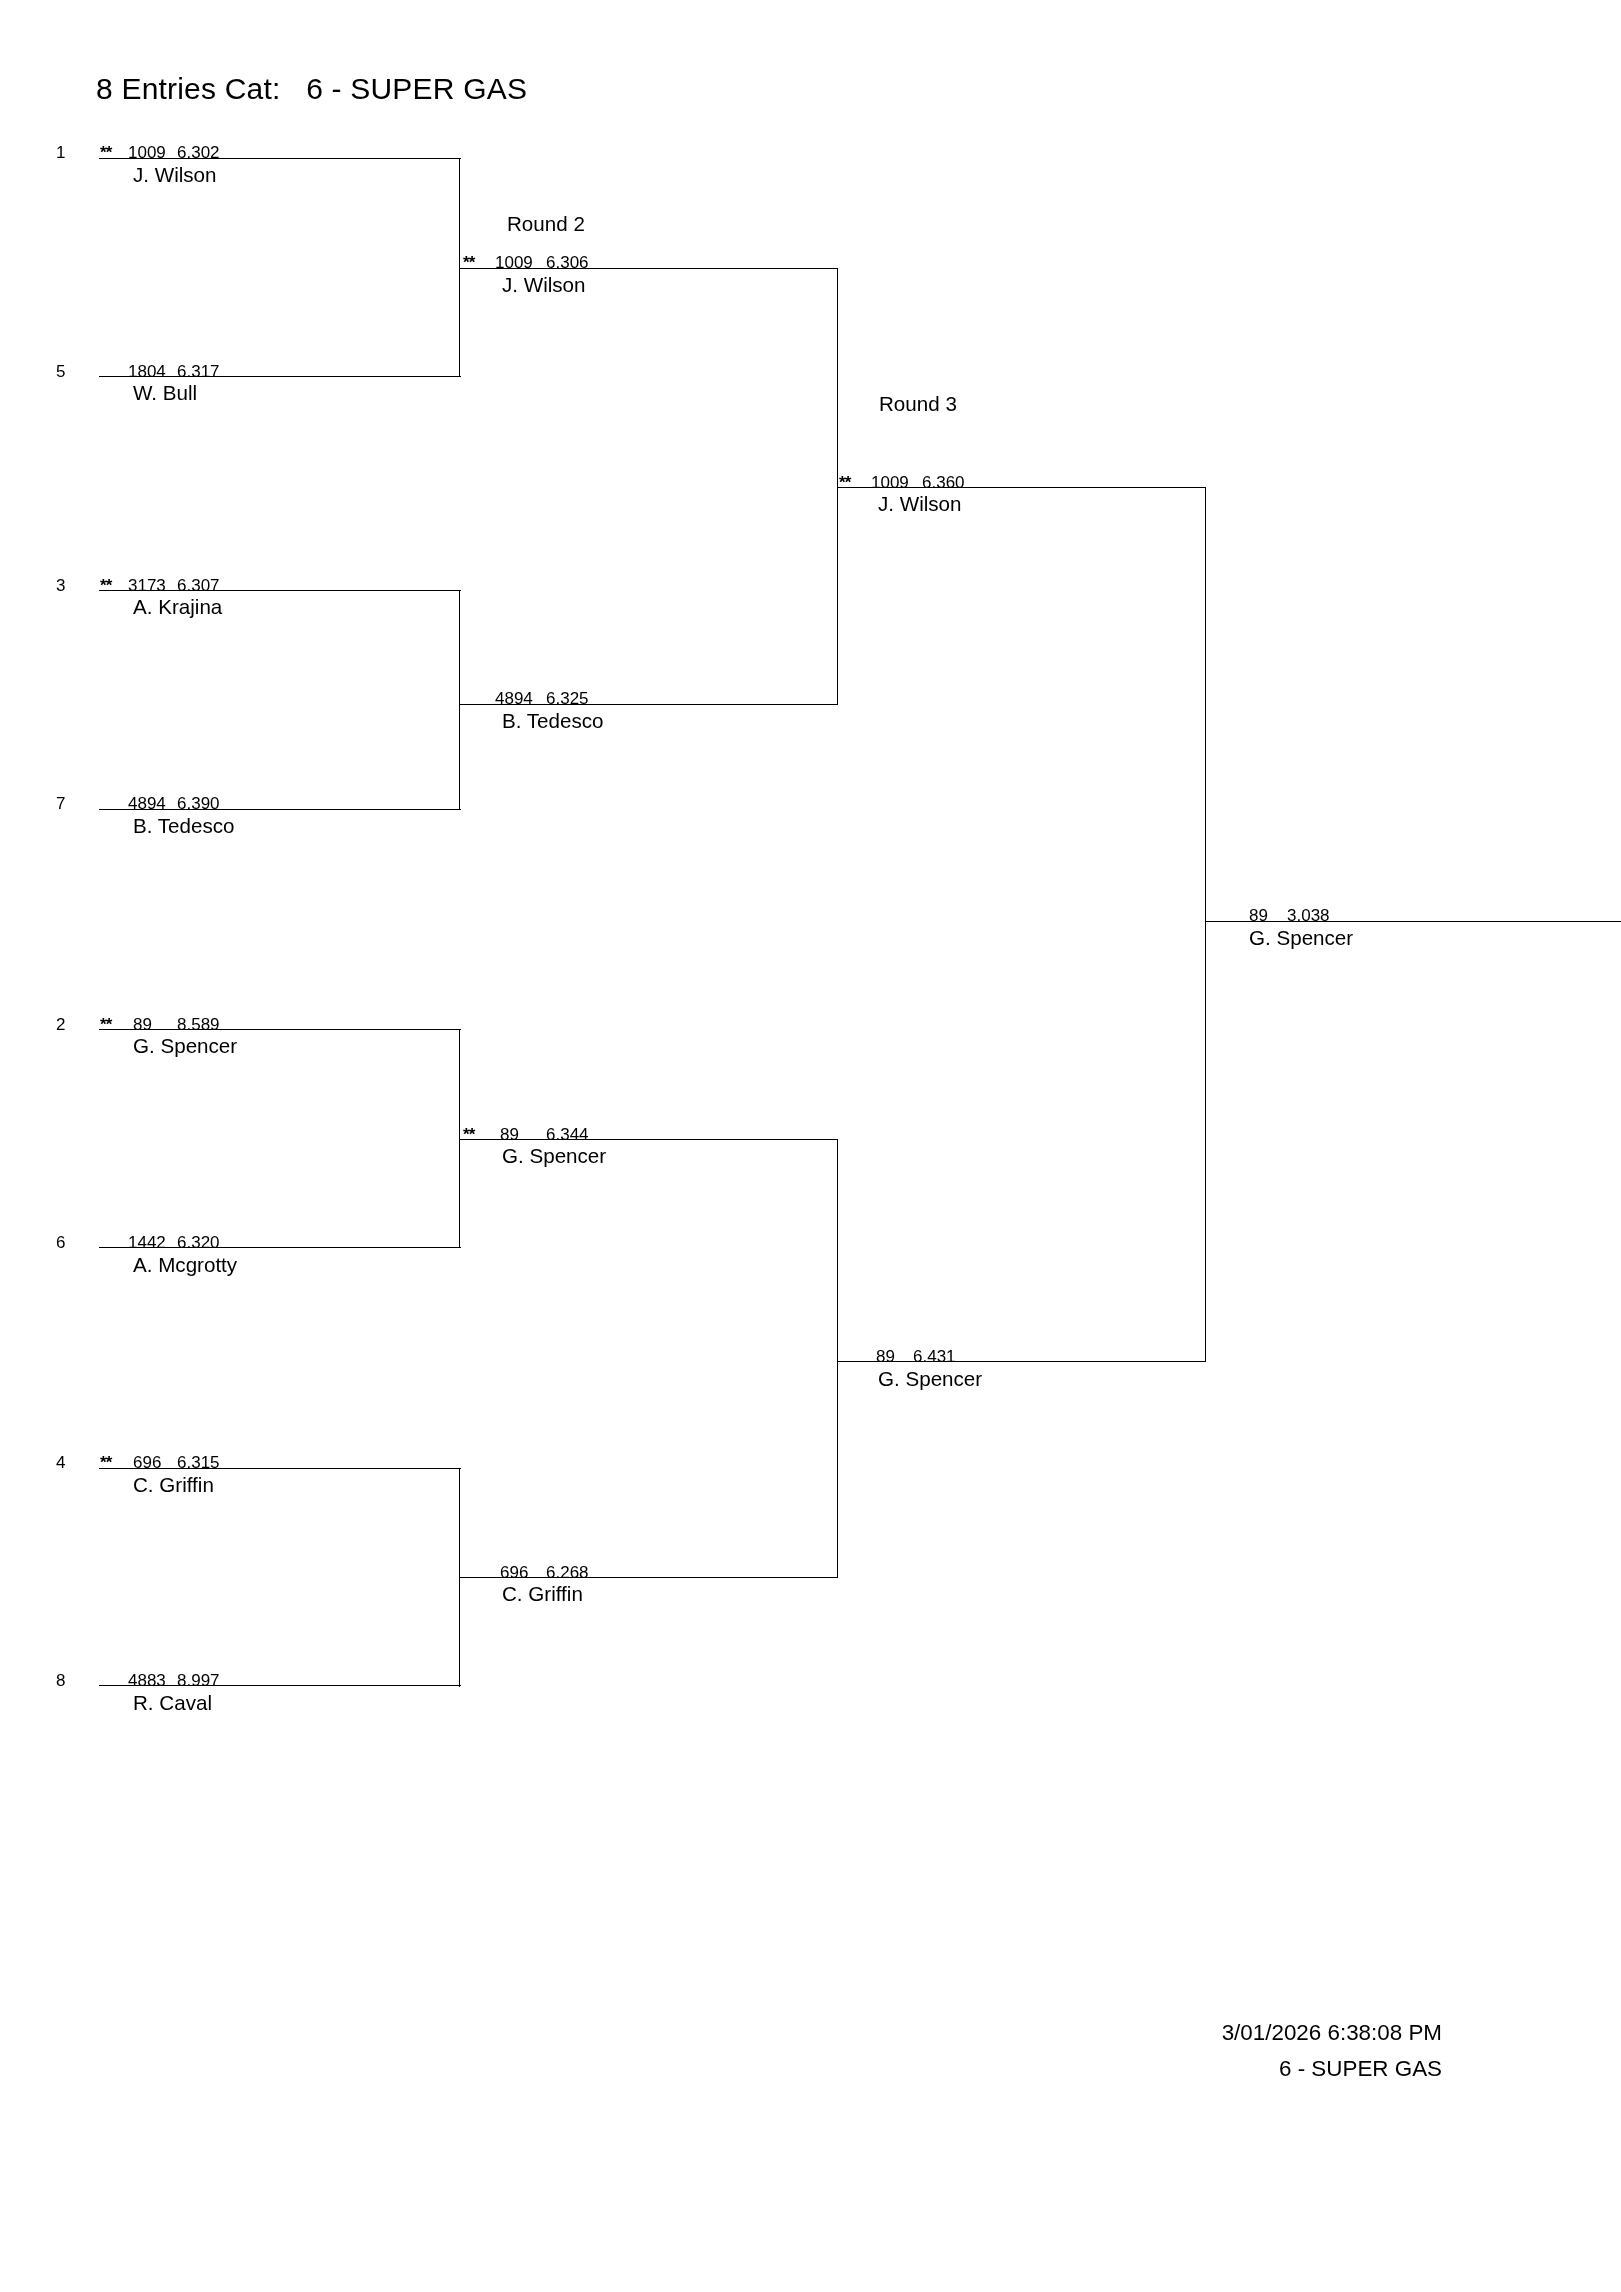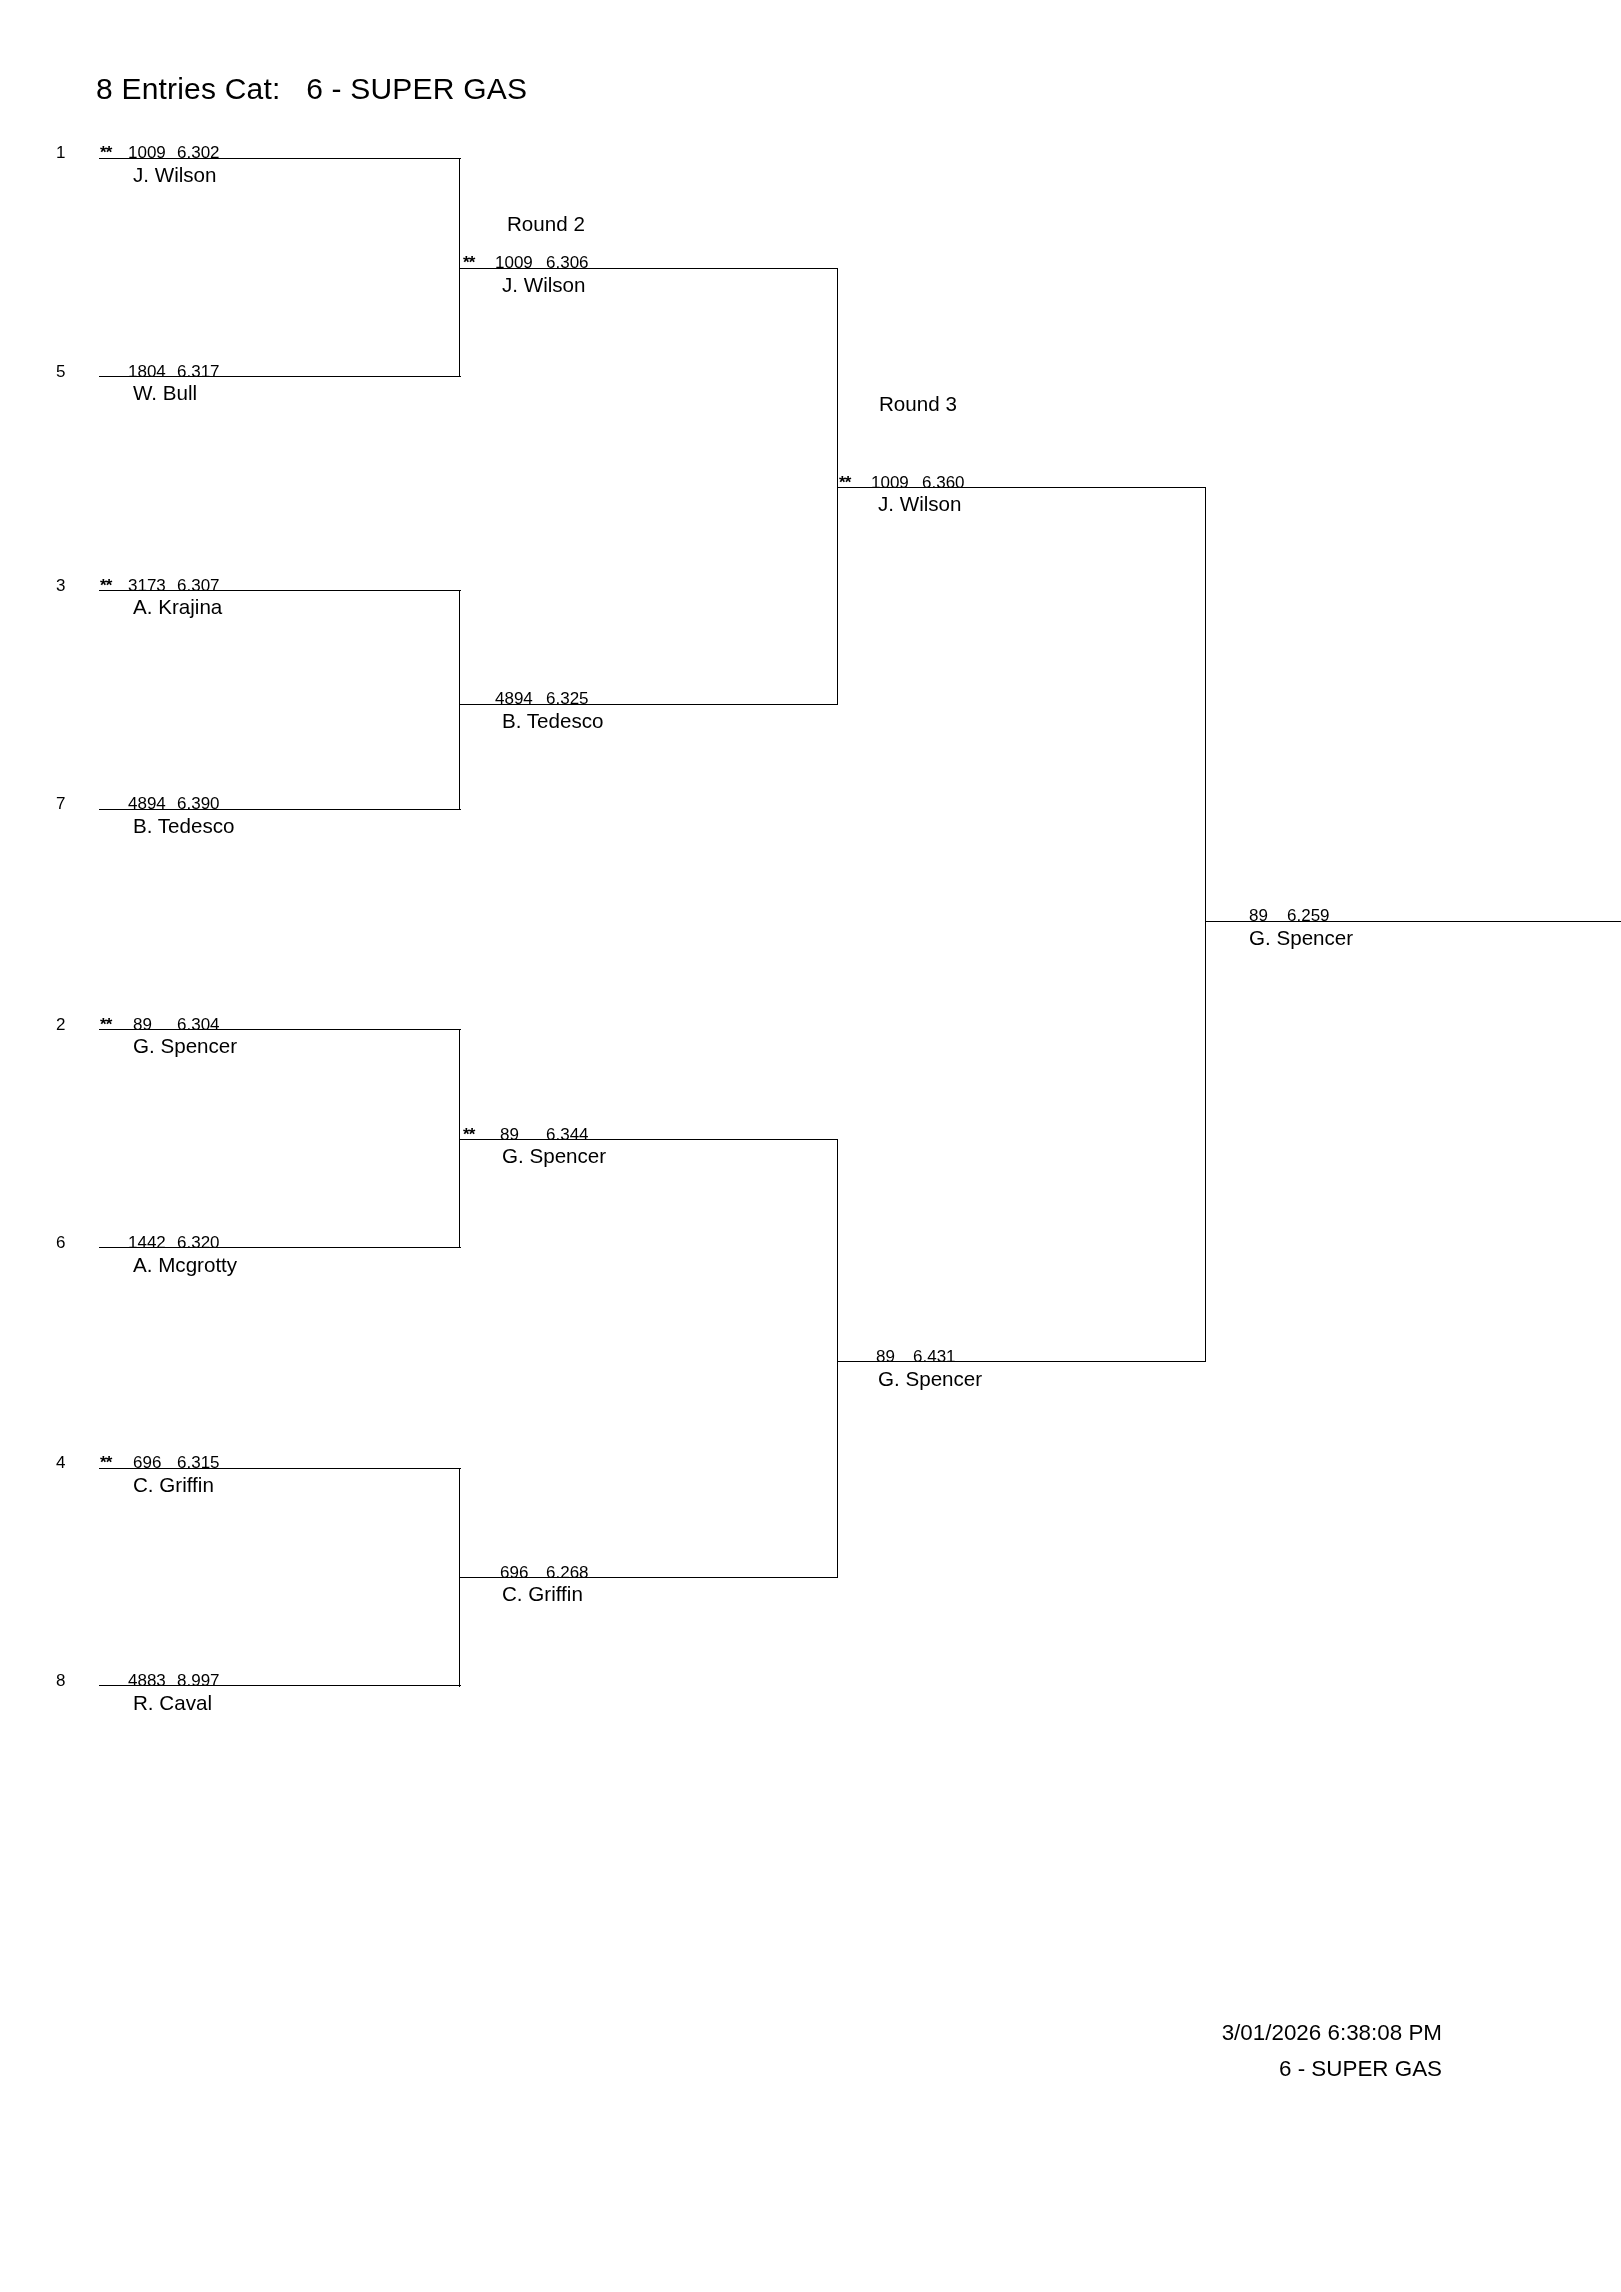--- a/index.html
+++ b/index.html
@@ -106,21 +106,21 @@
   <div class="stars" style="left:100px; top:778px;"></div>
   <div class="dialin" style="left:128px; top:778px;">4894</div>
   <div class="dialin" style="left:177px; top:778px;">6.390</div>
   <div class="name" style="left:133px; top:798px;">B. Tedesco</div>
   <div class="hline" style="left:99px; top:793px; width:362px;"></div>
   <div class="vline" style="left:459px; top:574px; height:219px;"></div>
 
   <div class="seed" style="left:56px;  top:999px;">2</div>
   <div class="stars" style="left:100px; top:999px;">**</div>
   <div class="dialin" style="left:133px; top:999px;">89</div>
-  <div class="dialin" style="left:177px; top:999px;">6.304</div>
+  <div class="dialin" style="left:177px; top:999px;">8.589</div>
   <div class="name" style="left:133px; top:1018px;">G. Spencer</div>
   <div class="hline" style="left:99px; top:1013px; width:362px;"></div>
 
   <div class="seed" style="left:56px;  top:1217px;">6</div>
   <div class="stars" style="left:100px; top:1217px;"></div>
   <div class="dialin" style="left:128px; top:1217px;">1442</div>
   <div class="dialin" style="left:177px; top:1217px;">6.320</div>
   <div class="name" style="left:133px; top:1237px;">A. Mcgrotty</div>
   <div class="hline" style="left:99px; top:1231px; width:362px;"></div>
   <div class="vline" style="left:459px; top:1013px; height:219px;"></div>
@@ -178,21 +178,21 @@
 
   <div class="stars" style="left:839px;  top:1331px;"></div>
   <div class="dialin" style="left:876px;  top:1331px;">89</div>
   <div class="dialin" style="left:913px; top:1331px;">6.431</div>
   <div class="name" style="left:878px;  top:1351px;">G. Spencer</div>
   <div class="hline" style="left:837px; top:1345px; width:369px;"></div>
   <div class="vline" style="left:1205px; top:471px; height:875px;"></div>
 
   <div class="stars" style="left:1207px; top:890px;"></div>
   <div class="dialin" style="left:1249px; top:890px;">89</div>
-  <div class="dialin" style="left:1287px; top:890px;">6.259</div>
+  <div class="dialin" style="left:1287px; top:890px;">3.038</div>
   <div class="name" style="left:1249px; top:910px;">G. Spencer</div>
   <div class="hline" style="left:1205px; top:905px; width:416px;"></div>
 
   <div class="footer" style="left:905px; top:2004px; width:537px;">3/01/2026 6:38:08 PM</div>
   <div class="footer" style="left:905px; top:2040px; width:537px;">6 - SUPER GAS</div>
 
 </div>
 
 
 </body></html>

